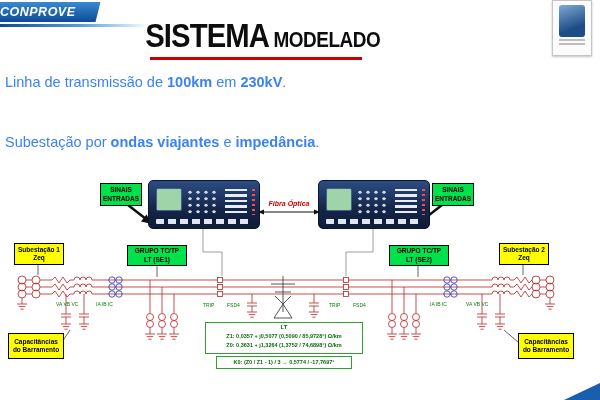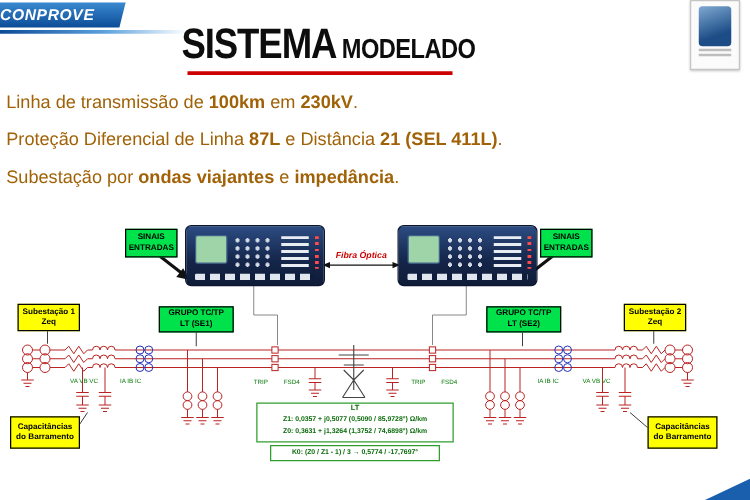--- a/index.html
+++ b/index.html
@@ -22,21 +22,21 @@
   .product-line{height:2px;background:#bdbdbd;margin:2px 6px;}
 
   
   .title-wrap{position:absolute;left:0;right:94px;top:16px;text-align:center;z-index:2;white-space:nowrap;padding-left:20px;}
   .title-inner{display:inline-block;transform:scaleX(.86);transform-origin:center;color:#0d0d0d;}
   .title-main{font-size:34px;font-weight:800;letter-spacing:-1px;}
   .title-sub{font-size:22px;font-weight:800;letter-spacing:-.5px;margin-left:5px;}
   .title-underline{position:absolute;left:150px;top:57px;width:212px;height:2.5px;background:#cc0000;z-index:2;}
 
   
-  .bullet{position:absolute;left:5px;font-size:14.5px;color:#a16207;z-index:2;white-space:nowrap;}
+  .bullet{position:absolute;left:5px;font-size:14.5px;color:#3b82f6;z-index:2;white-space:nowrap;}
   .b1{top:74px}.b2{top:104px}.b3{top:134px}
   .bullet b{font-weight:bold;}
 
   
   .relay{position:absolute;top:180px;width:110px;height:47px;z-index:3;border-radius:5px;
          background:linear-gradient(180deg,#2c4c82,#142549 60%,#0f1c38);border:1px solid #0a1530;}
   .relay-l{left:148px}.relay-r{left:318px}
   .r-screen{position:absolute;left:7px;top:7px;width:24px;height:21px;background:#9ed4a8;
             border:1px solid #42608c;border-radius:2px;}
   .r-keys{position:absolute;left:37px;top:8px;width:34px;height:26px;
@@ -96,21 +96,20 @@
   </div>
 
   <div class="title-wrap">
     <span class="title-inner">
       <span class="title-main">SISTEMA</span><span class="title-sub">MODELADO</span>
     </span>
   </div>
   <div class="title-underline"></div>
 
   <div class="bullet b1"><span>Linha de transmissão de </span><b>100km</b><span> em </span><b>230kV</b><span>.</span></div>
-  <div class="bullet b2"><span>Proteção Diferencial de Linha </span><b>87L</b><span> e Distância </span><b>21 (SEL 411L)</b><span>.</span></div>
   <div class="bullet b3"><span>Subestação por </span><b>ondas viajantes</b><span> e </span><b>impedância</b><span>.</span></div>
 
   <svg class="circuit" viewBox="0 163 600 237">
     <defs>
       <g id="gnd">
           <path d="M-5 0 H5 M-3.2 2.6 H3.2 M-1.6 5.2 H1.6"></path>
         </g>
     </defs>
 
     <g stroke="#bb2222" stroke-width="0.8" fill="none">

